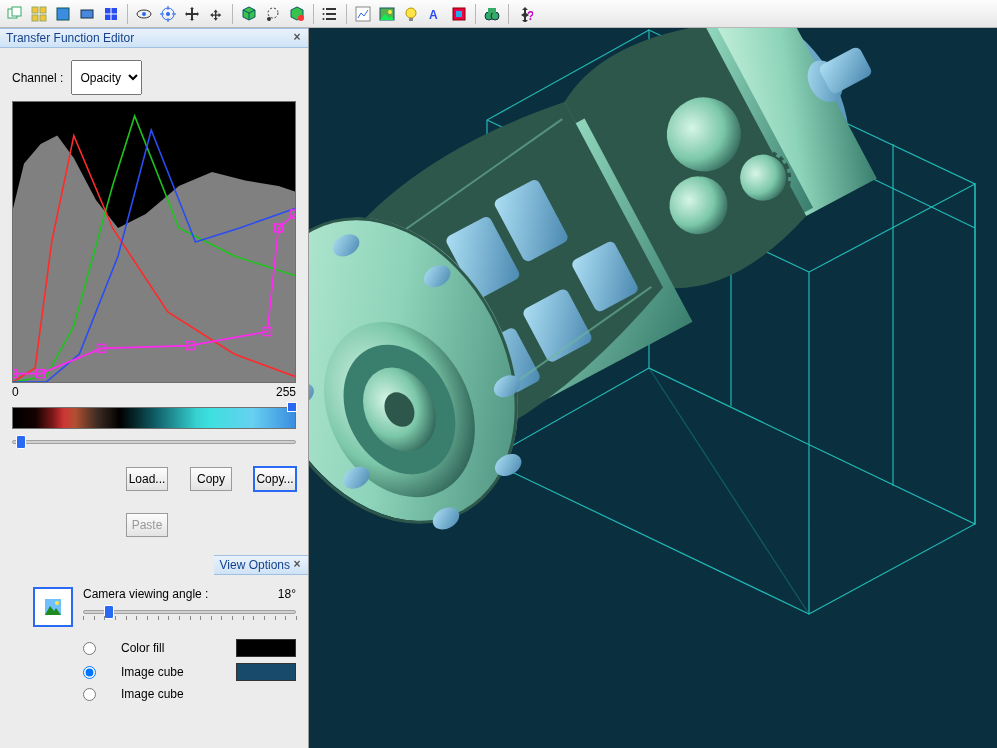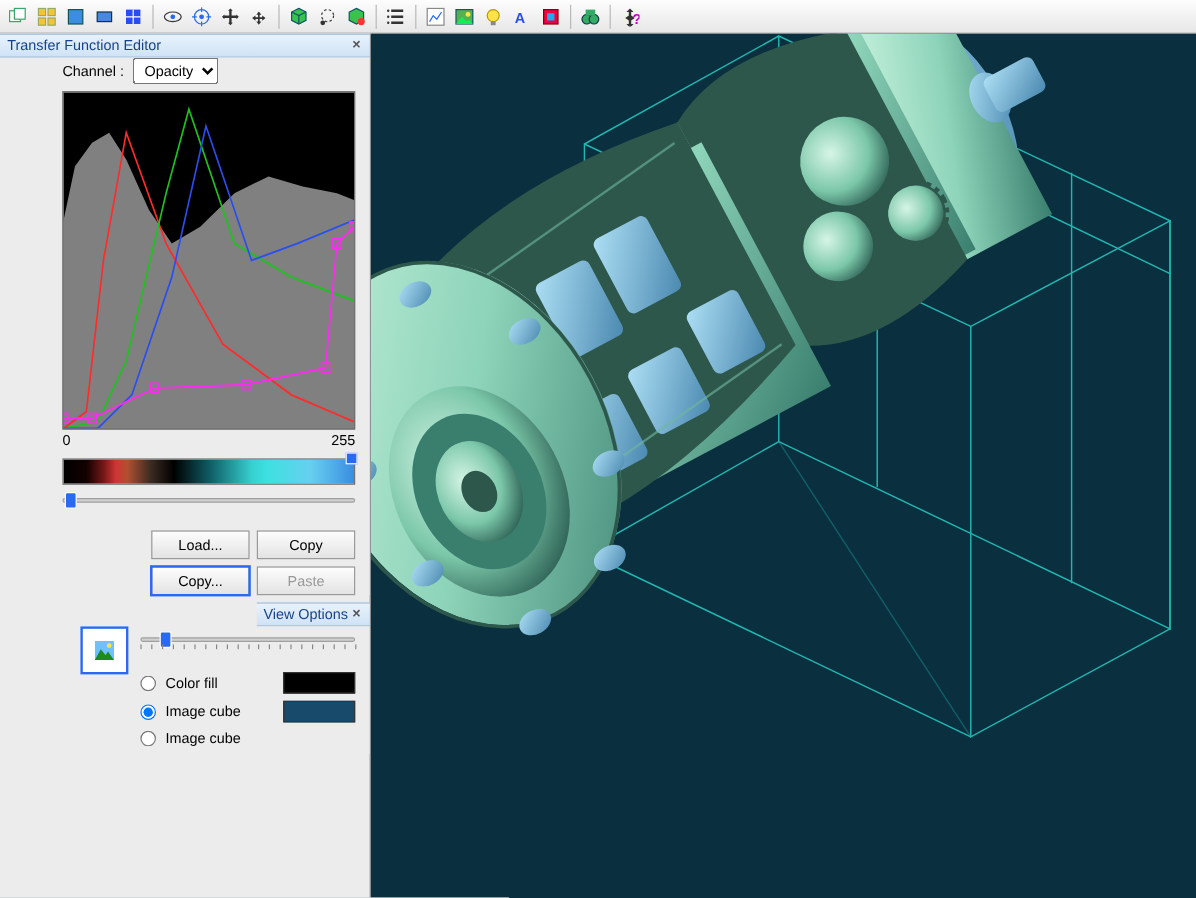--- a/index.html
+++ b/index.html
@@ -29,25 +29,25 @@
   .panel-header {
     height:20px; background:linear-gradient(#e9f2fb,#cfe3f6);
     border-top:1px solid #9fc0e0; border-bottom:1px solid #9fc0e0;
     display:flex; align-items:center; justify-content:space-between;
     padding:0 4px 0 6px; font-size:12px; color:#15428b;
   }
   .panel-close {
     width:14px; height:14px; line-height:12px; text-align:center;
     font-weight:bold; color:#555; cursor:pointer;
   }
-  .panel-body { padding:0 12px; background:#ececec;margin-left:40px; }
+  .panel-body { padding:12px 12px; background:#ececec; }
 
   
   .channel-row { display:flex; align-items:center; gap:8px; margin-bottom:6px; }
-  select.channel { height:22px; padding:1px 4px; }
+  select.channel { height:35px; padding:1px 4px; }
   .tfe-graph {
     width:100%; height:282px; background:#808080; border:1px solid #707070;
     position:relative; overflow:hidden;
   }
   .tfe-graph svg { width:100%; height:100%; display:block; }
   .tfe-scale { display:flex; justify-content:space-between; padding:2px 0 8px; }
   .tfe-gradient {
     height:22px; border:1px solid #707070;
     background:linear-gradient(to right,#000,#140101 8%,#7a1818 14%,#cf3535 18%,#b05030 22%,#3b2b22 30%,#000 38%,#0e5a63 50%,#36d1d1 65%,#3de0e0 70%,#67d0f0 85%,#3a8de0 100%);
     position:relative;
@@ -58,41 +58,41 @@
   }
   .slider-track {
     position:relative; height:14px; margin-top:6px;
   }
   .slider-rail { position:absolute; left:0; right:0; top:5px; height:4px; background:#d0d0d0; border:1px solid #a0a0a0; border-radius:2px;}
   .slider-thumb {
     position:absolute; top:0; width:10px; height:14px;
     background:#2a6af2; border:1px solid #fff; border-radius:2px; cursor:pointer;
   }
   .btn-grid {
-    display:grid; grid-template-columns:1fr 1fr; gap:6px;
+    display:grid; grid-template-columns:1fr 1fr 1fr; gap:22px;
     width:170px; margin-left:auto; margin-top:18px;
   }
   button.win {
     height:24px; background:linear-gradient(#fdfdfd,#e3e3e3);
     border:1px solid #9a9a9a; cursor:pointer;
   }
   button.win.primary { outline:2px solid #2a6af2; outline-offset:-1px; }
   button.win:disabled { color:#999; cursor:default; }
 
   
   .vo-body { display:flex; gap:10px; }
   .vo-icon {
     width:40px; height:40px; border:2px solid #2a6af2;
     display:flex; align-items:center; justify-content:center; background:#fff; cursor:pointer;
   }
   .vo-main { flex:1; }
   .vo-row { display:flex; align-items:center; justify-content:space-between; margin-bottom:4px; }
   .vo-slider { position:relative; height:18px; margin:4px 0 16px; }
   .vo-tick { position:absolute; top:11px; width:1px; height:4px; background:#888; }
-  .vo-radio-row { display:flex; align-items:center; gap:8px; margin:6px 0; }
+  .vo-radio-row { display:flex; align-items:center; gap:25px; margin:6px 0; }
   .swatch { width:60px; height:18px; border:1px solid #333; }
 
   
   .vp-svg { position:absolute; inset:0; width:100%; height:100%; }
 
 </style>
 </head>
 <body>
 
 <div class="app">
@@ -288,20 +288,24 @@
         </div>
         <div class="panel-body vo-body">
           <div class="vo-icon">
             <svg class="ico" viewBox="0 0 16 16">
               <rect x="0" y="0" width="16" height="16" fill="#6fc0ff"></rect>
               <circle cx="12" cy="4" r="2" fill="#ffe447"></circle>
               <path d="M0 16 L5 7 L9 12 L11 9 L16 16 Z" fill="#1e8b1e"></path>
             </svg>
           </div>
           <div class="vo-main">
+            <div class="vo-row">
+              <span>Camera viewing angle :</span>
+              <span>18°</span>
+            </div>
             <div class="vo-slider">
               <div class="slider-rail"></div>
               <div class="slider-thumb" id="cam-thumb" style="left: calc(12% - 5px);"></div>
               <div id="vo-ticks">
                   <div class="vo-tick" style="left: 0%;"></div>
                   <div class="vo-tick" style="left: 5%;"></div>
                   <div class="vo-tick" style="left: 10%;"></div>
                   <div class="vo-tick" style="left: 15%;"></div>
                   <div class="vo-tick" style="left: 20%;"></div>
                   <div class="vo-tick" style="left: 25%;"></div>

